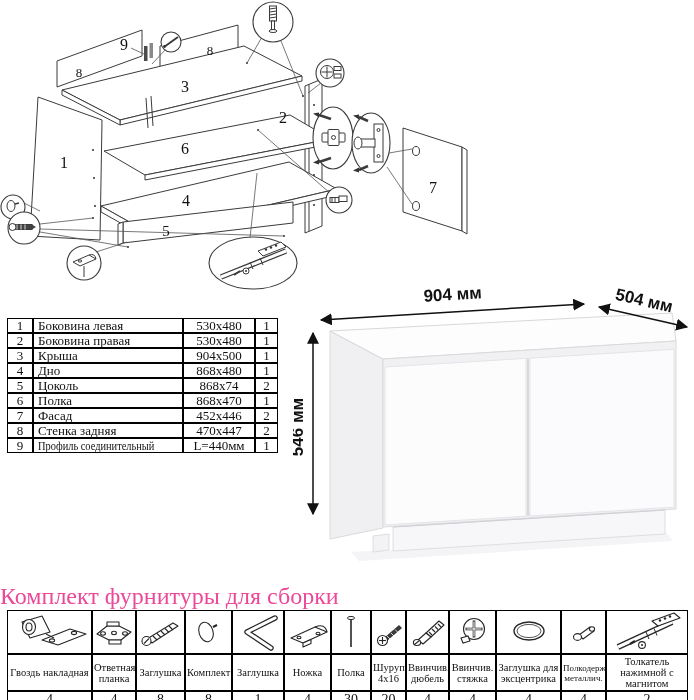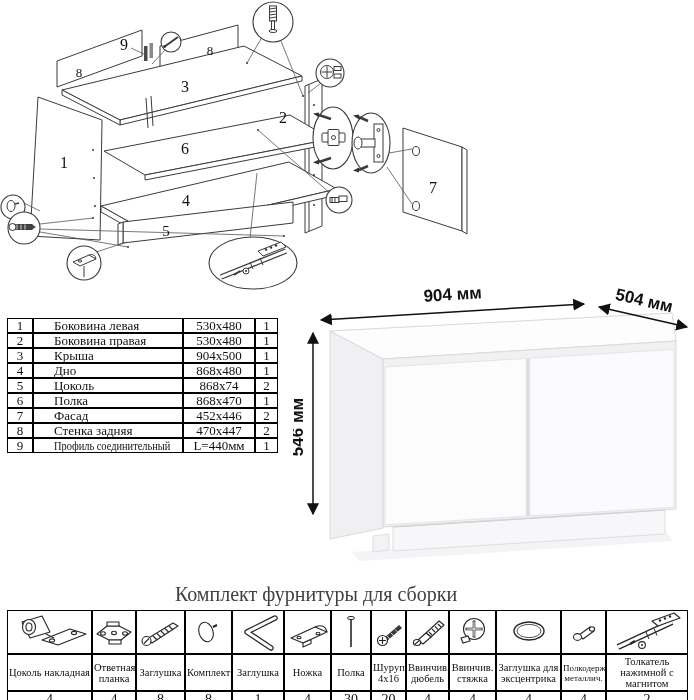--- a/index.html
+++ b/index.html
@@ -7,25 +7,25 @@
         font-family:"Liberation Serif", serif;color:#111;}
   svg{display:block;}
   .exploded{position:absolute;left:0;top:0;}
   .render{position:absolute;left:293px;top:280px;}
   
   table{border-collapse:separate;border-spacing:0;}
   td{box-sizing:border-box;}
   .parts{position:absolute;left:7px;top:318px;table-layout:fixed;width:271px;}
   .parts td{border:1px solid #000;font-size:13px;line-height:13px;height:14.6px;
             padding:0 2px;white-space:nowrap;overflow:hidden;text-align:center;}
-  .parts td.name{text-align:left;padding-left:20px;}
+  .parts td.name{text-align:left;padding-left:4px;}
   .parts .cond{display:inline-block;transform:scaleX(.8);transform-origin:0 50%;}
   
-  .hw-title{position:absolute;top:583px;left:0;width:632px;text-align:center;
-            font-size:20px;color:#404040;}
+  .hw-title{position:absolute;top:583px;left:0;width:632px;
+            font-size:24px;color:#ec4899;}
   .hw{position:absolute;left:7px;top:610px;table-layout:fixed;width:681px;}
   .hw td{border:1px solid #000;text-align:center;vertical-align:middle;padding:0;overflow:hidden;}
   .hw .icon-row td{height:44px;}
   .hw .label-row td{height:27px;font-size:10.5px;line-height:11px;padding:1px 1px;}
   .hw .label-row td.sm{font-size:9px;line-height:10px;}
   .hw .qty-row td{height:17px;font-size:14px;line-height:15px;}
   .hw svg{margin:0 auto;}
   text.num{font-family:"Liberation Serif", serif;fill:#111;}
   text.dim{font-family:"Liberation Sans", sans-serif;font-weight:bold;font-size:17px;fill:#111;}
 </style>
@@ -466,21 +466,21 @@
               <circle cx="57" cy="7.5" r="1.2" fill="#262626" stroke="none"></circle>
               <circle cx="62" cy="5.5" r="1.2" fill="#262626" stroke="none"></circle>
               <circle cx="34" cy="34" r="3.4" stroke-width="1.1"></circle>
               <circle cx="34" cy="34" r="1" fill="#262626" stroke="none"></circle>
               <line x1="22" y1="33" x2="27" y2="30" stroke-width="2.2"></line>
             </g>
           </svg>
         </td>
       </tr>
       <tr class="label-row">
-        <td>Цоколь накладная</td>
+        <td>Гвоздь накладная</td>
         <td>Ответная планка</td>
         <td>Заглушка</td>
         <td>Комплект</td>
         <td>Заглушка</td>
         <td>Ножка</td>
         <td>Полка</td>
         <td>Шуруп 4x16</td>
         <td>Ввинчив. дюбель</td>
         <td>Ввинчив. стяжка</td>
         <td>Заглушка для эксцентрика</td>

